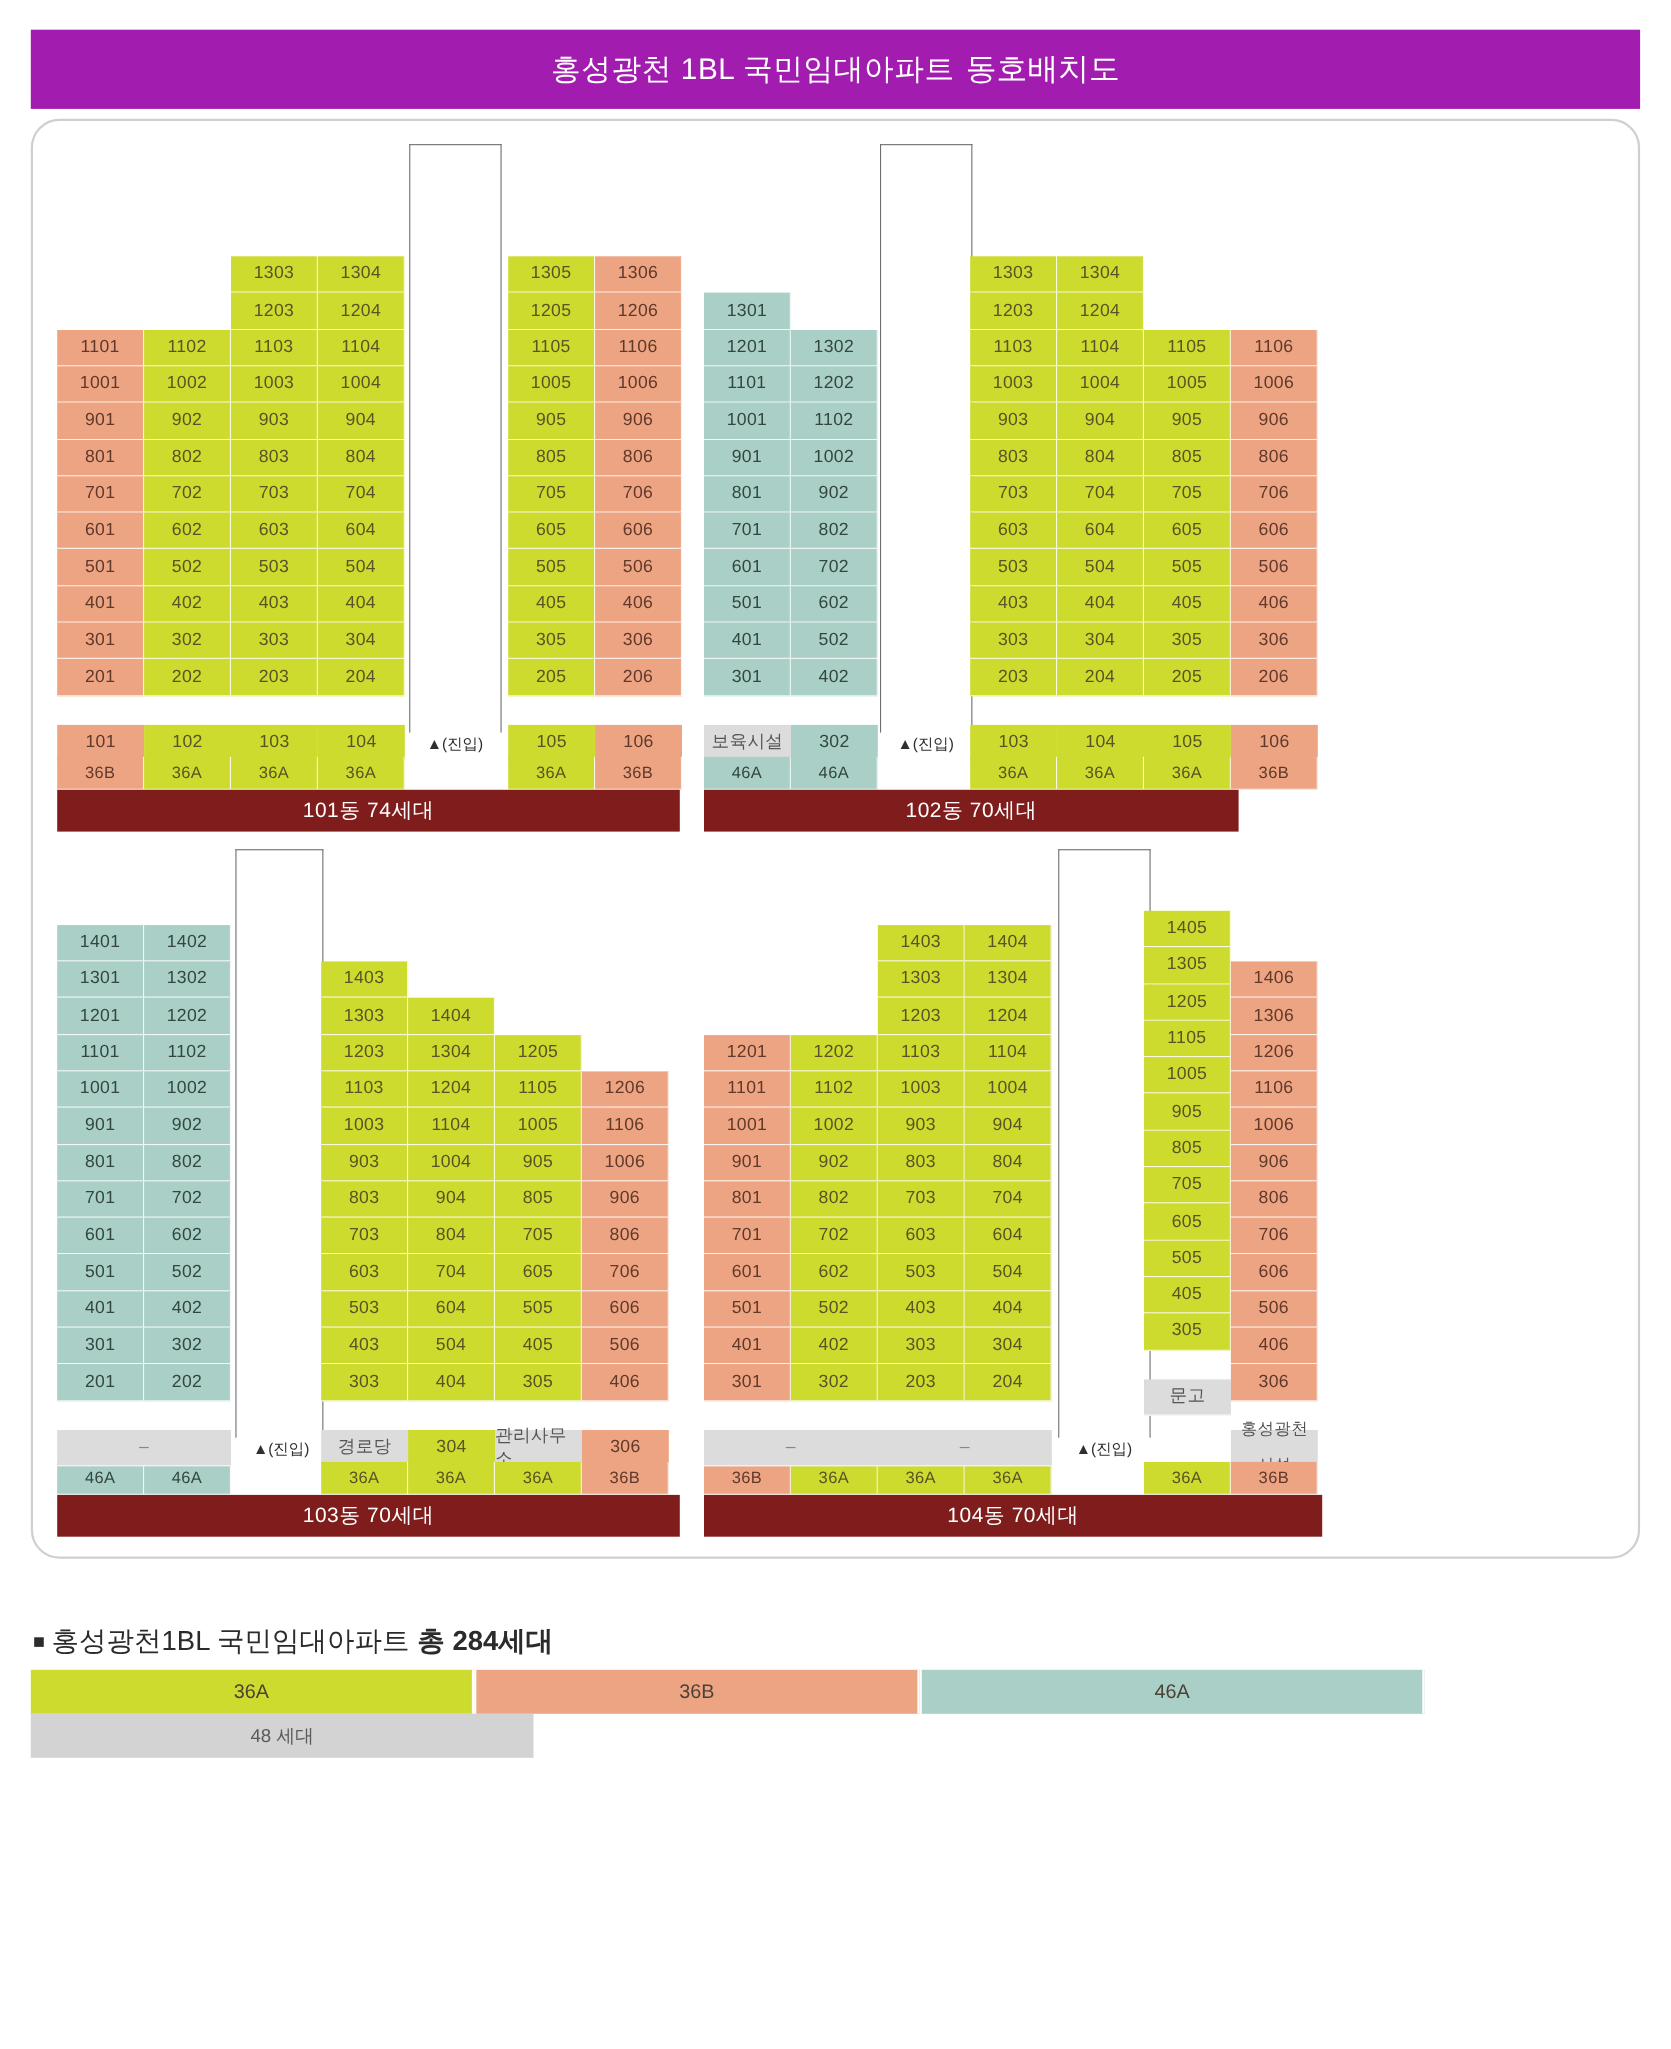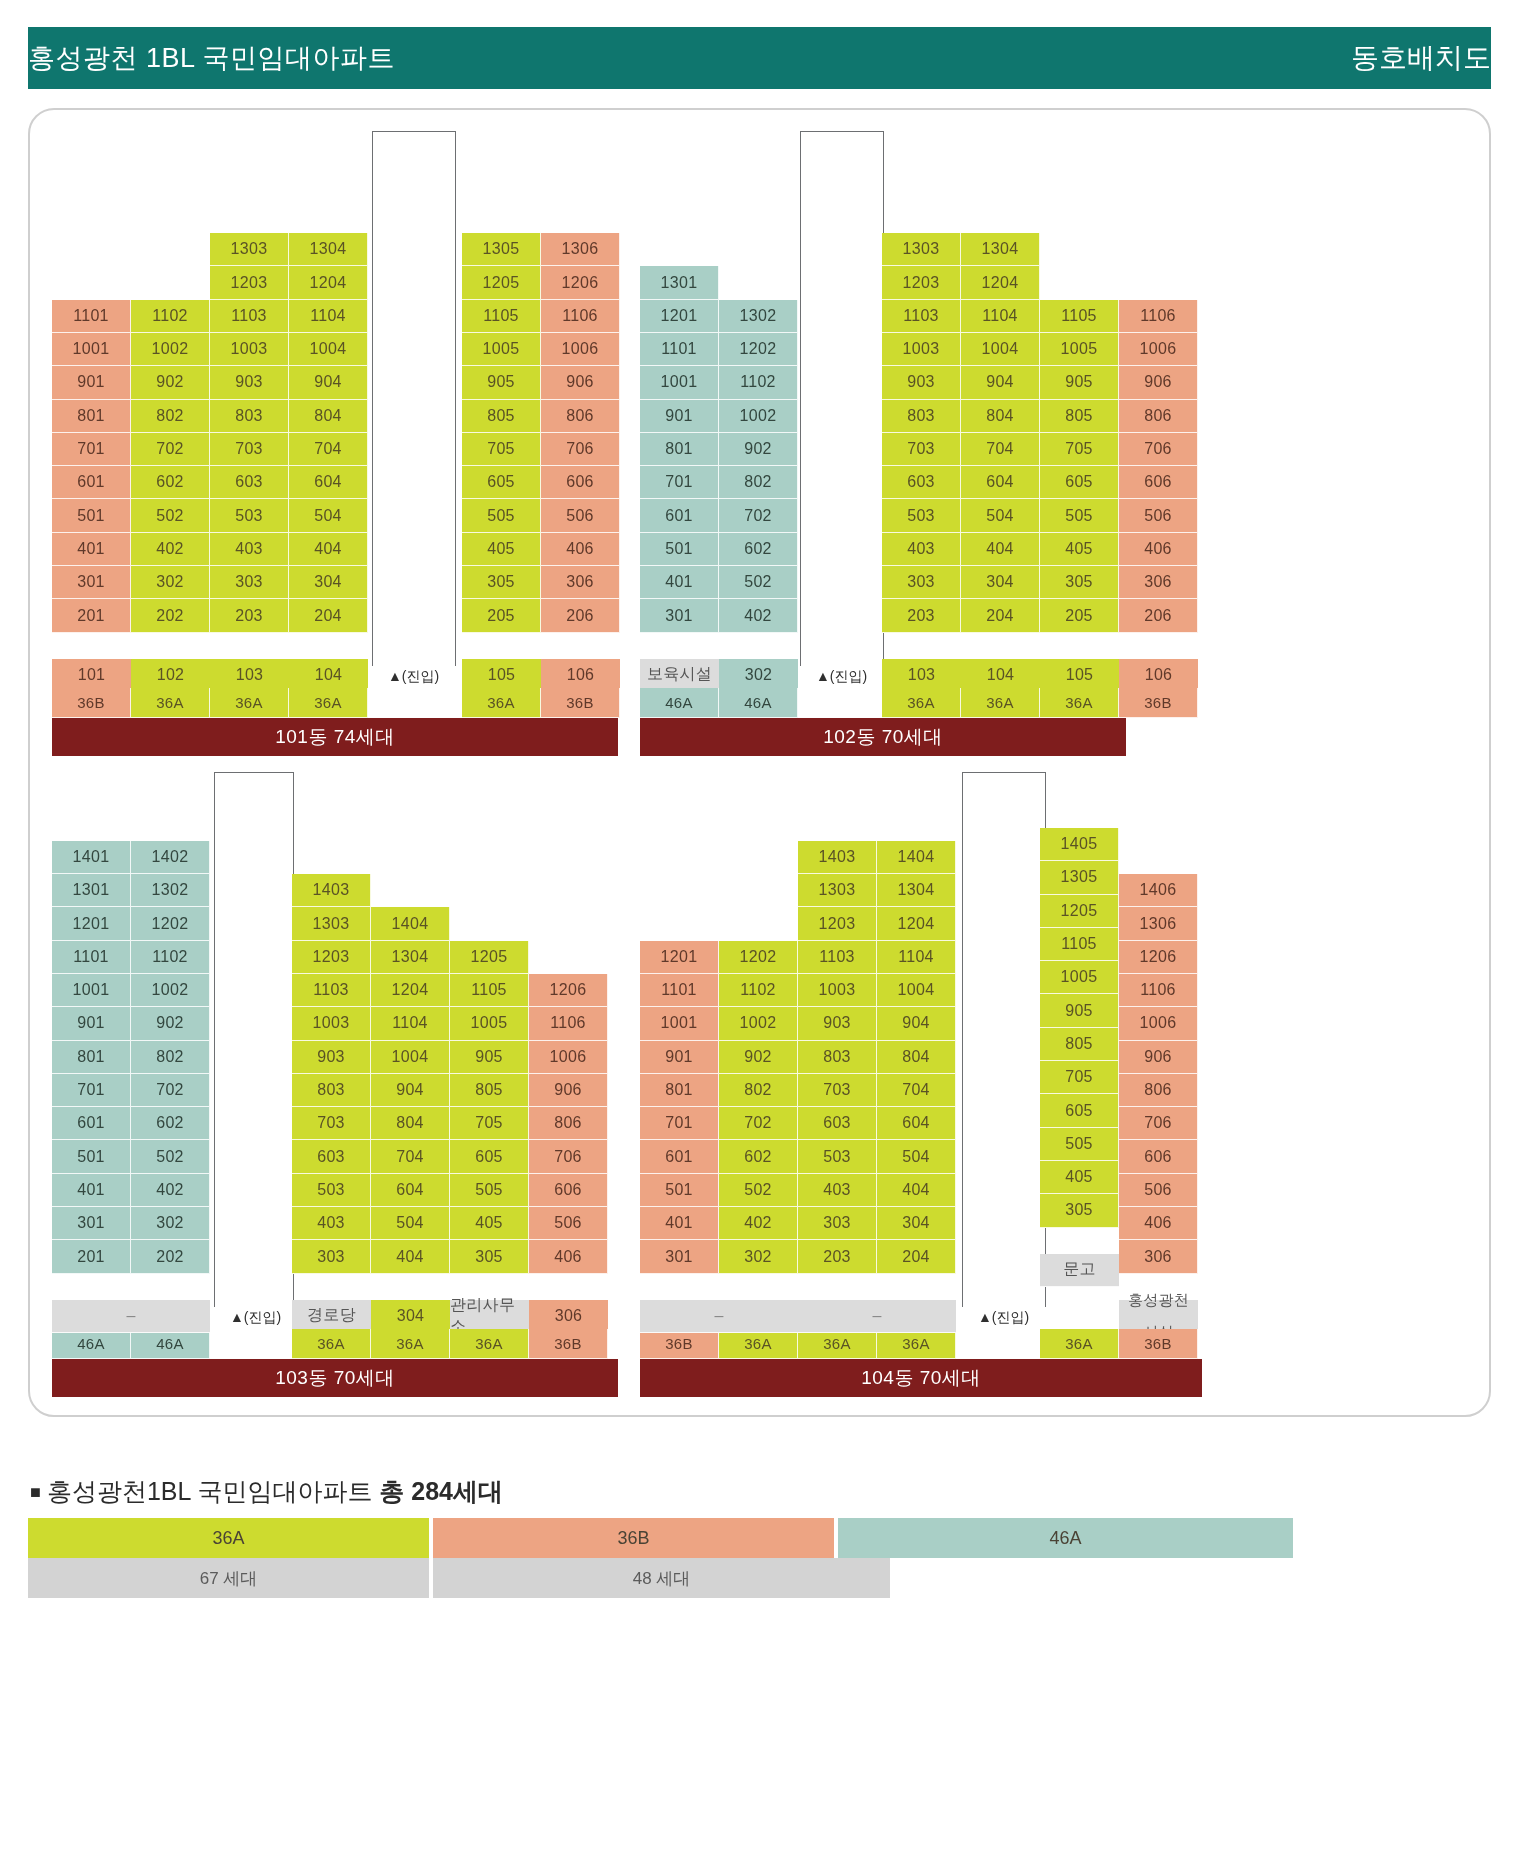--- a/index.html
+++ b/index.html
@@ -8,23 +8,23 @@
     width:1519px; height:1863px;
     background:#ffffff;
     font-family:"Liberation Sans","DejaVu Sans",sans-serif;
     color:#333;
     position:relative;
     overflow:hidden;
   }
 
   
   .title-bar{
-    position:absolute; left:28px; top:27px; width:1463px; height:62px;
-    background:#0f766e;
-    display:flex; align-items:center; justify-content:space-between;
+    position:absolute; left:28px; top:27px; width:1463px; height:72px;
+    background:#a21caf;
+    display:flex; align-items:center; justify-content:center;
   }
   .title-bar .t1{ color:#ffffff; font-size:27px; letter-spacing:.5px; }
   .title-bar .t2{ color:#ffffff; font-size:28px; font-weight:normal; margin-left:10px;}
 
   
   .frame{
     position:absolute; left:28px; top:108px; width:1463px; height:1309px;
     border:2px solid #cfcfcf; border-radius:26px; background:#fff;
   }
   .stack{ position:absolute; }
@@ -496,16 +496,15 @@
   <span class="sq">■</span><span>홍성광천1BL 국민임대아파트</span>&nbsp;<span class="b">총 284세대</span>
 </div>
 
 <div class="legend">
   <div class="legend-row" id="legend-head" style="gap: 2px;">
       <div class="lg-head sep" style="width: 403px; background: rgb(205, 219, 47);">36A</div>
       <div class="lg-head sep" style="width: 403px; background: rgb(237, 164, 131);">36B</div>
       <div class="lg-head sep" style="width: 457px; background: rgb(169, 207, 198);">46A</div>
     </div>
   <div class="legend-row" id="legend-vals" style="gap: 2px;">
-      <div class="lg-val" style="width: 403px;">67 세대</div>
       <div class="lg-val" style="width: 457px;">48 세대</div>
     </div>
 </div>
 
 </body></html>

